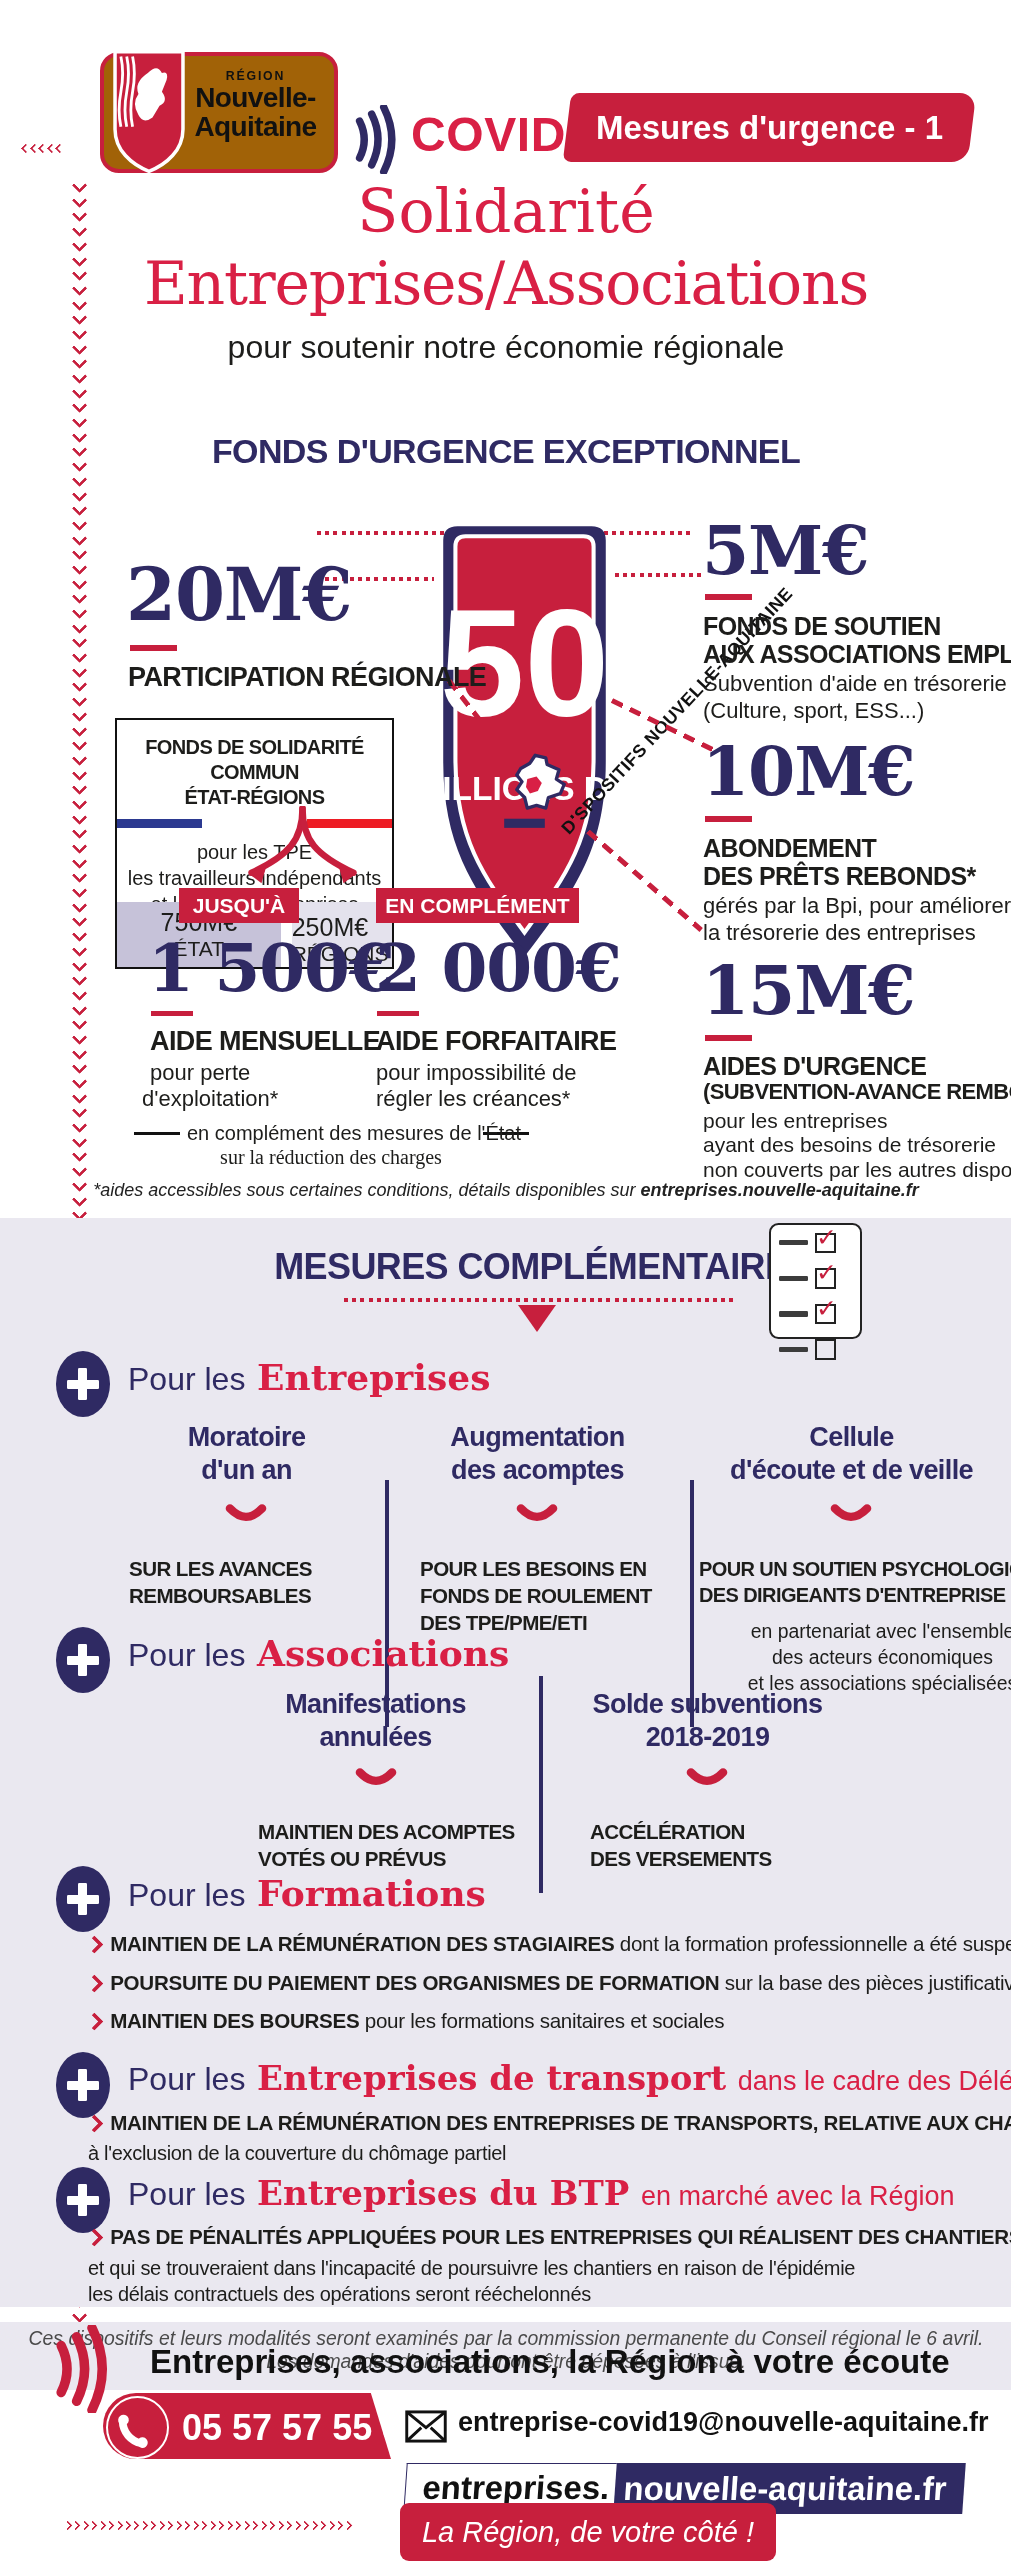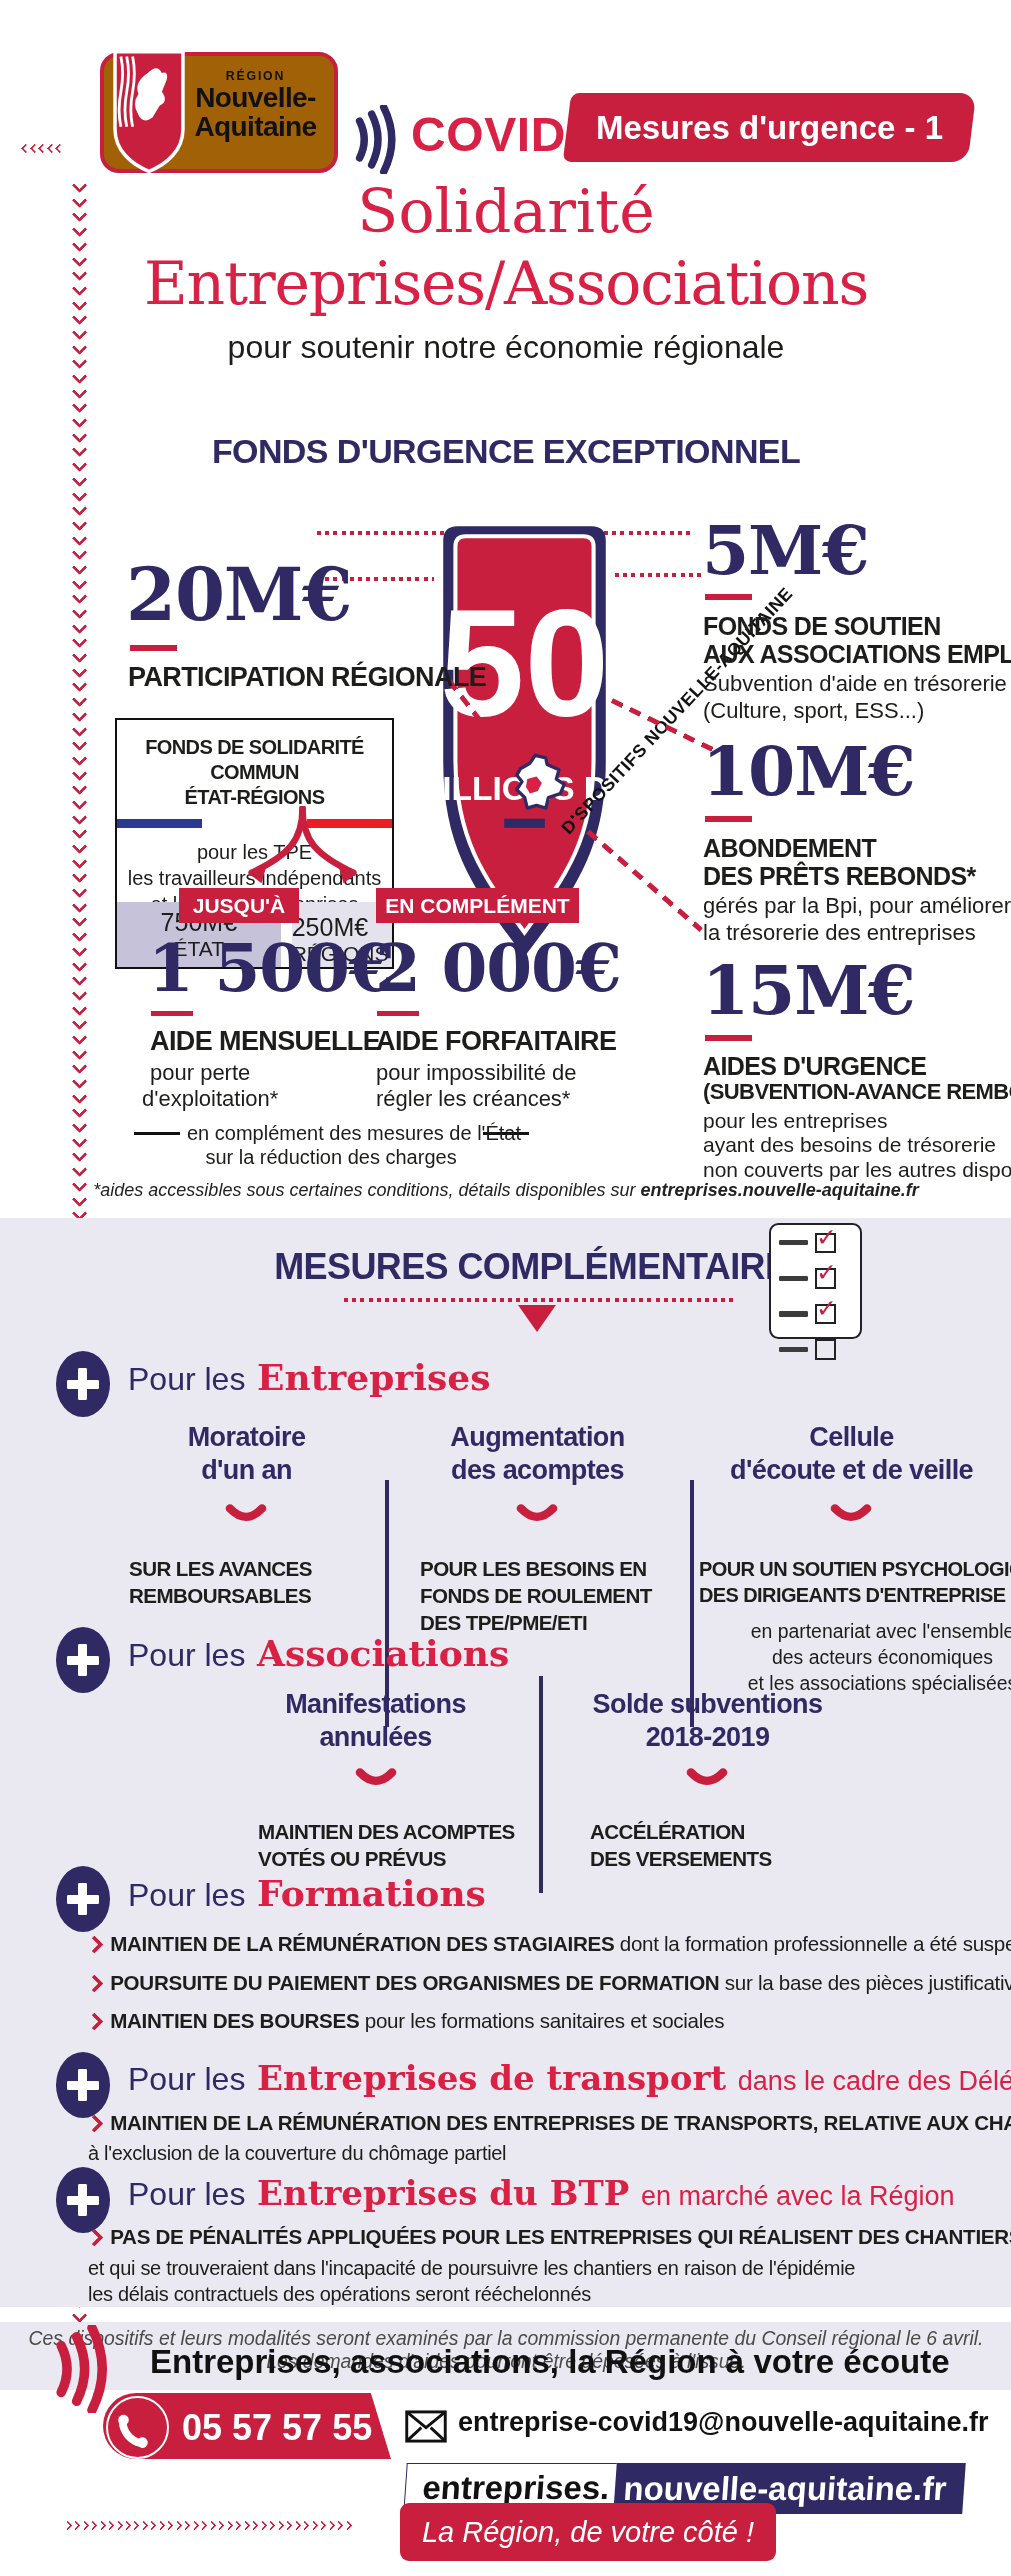--- a/index.html
+++ b/index.html
@@ -344,21 +344,21 @@
   <div class="abs mtitle nowrap" style="left:150px;top:1026px;font-size:27px;">AIDE MENSUELLE</div>
   <div class="abs mtitle nowrap" style="left:376px;top:1026px;font-size:27px;">AIDE FORFAITAIRE</div>
   <div class="abs msub nowrap" style="left:150px;top:1060px;font-size:22px;">pour perte</div>
   <div class="abs msub nowrap" style="left:142px;top:1086px;font-size:22px;">d'exploitation*</div>
   <div class="abs msub nowrap" style="left:376px;top:1060px;font-size:22px;">pour impossibilité de</div>
   <div class="abs msub nowrap" style="left:376px;top:1086px;font-size:22px;">régler les créances*</div>
 
   <div class="abs" style="left:134px;top:1132px;width:46px;height:2.9px;background:#111;"></div>
   <div class="abs" style="left:483px;top:1132px;width:46px;height:2.9px;background:#111;"></div>
   <div class="abs ctr nowrap" style="left:187px;top:1122px;width:288px;font-size:20px;">en complément des mesures de l'État</div>
-  <div class="abs ctr nowrap" style="left:187px;top:1146px;width:288px;font-size:20px;">sur la réduction des charges</div>
+  <div class="abs ctr nowrap" style="left:187px;top:1146px;width:288px;font-size:20px;font-family:Liberation Serif, serif;">sur la réduction des charges</div>
 
   <div class="abs ctr nowrap ital" style="left:0px;top:1180px;width:1012px;font-size:18px;color:#222;">
     <span>*aides accessibles sous certaines conditions, détails disponibles sur </span><b>entreprises.nouvelle-aquitaine.fr</b>
   </div>
 
   <div class="abs" style="left:0;top:1218px;width:1012px;height:1089px;background:var(--graybg);"></div>
 
   <div class="abs ctr cond" style="left:214px;top:1246px;width:658px;font-size:36px;font-weight:700;color:var(--navy);">MESURES COMPLÉMENTAIRES</div>
   <div class="dots" style="left:344px;top:1298px;width:391px;"></div>
   <div class="tri" style="left:518px;top:1305px;border-left-width:19px;border-right-width:19px;border-top-width:27px;"></div>

